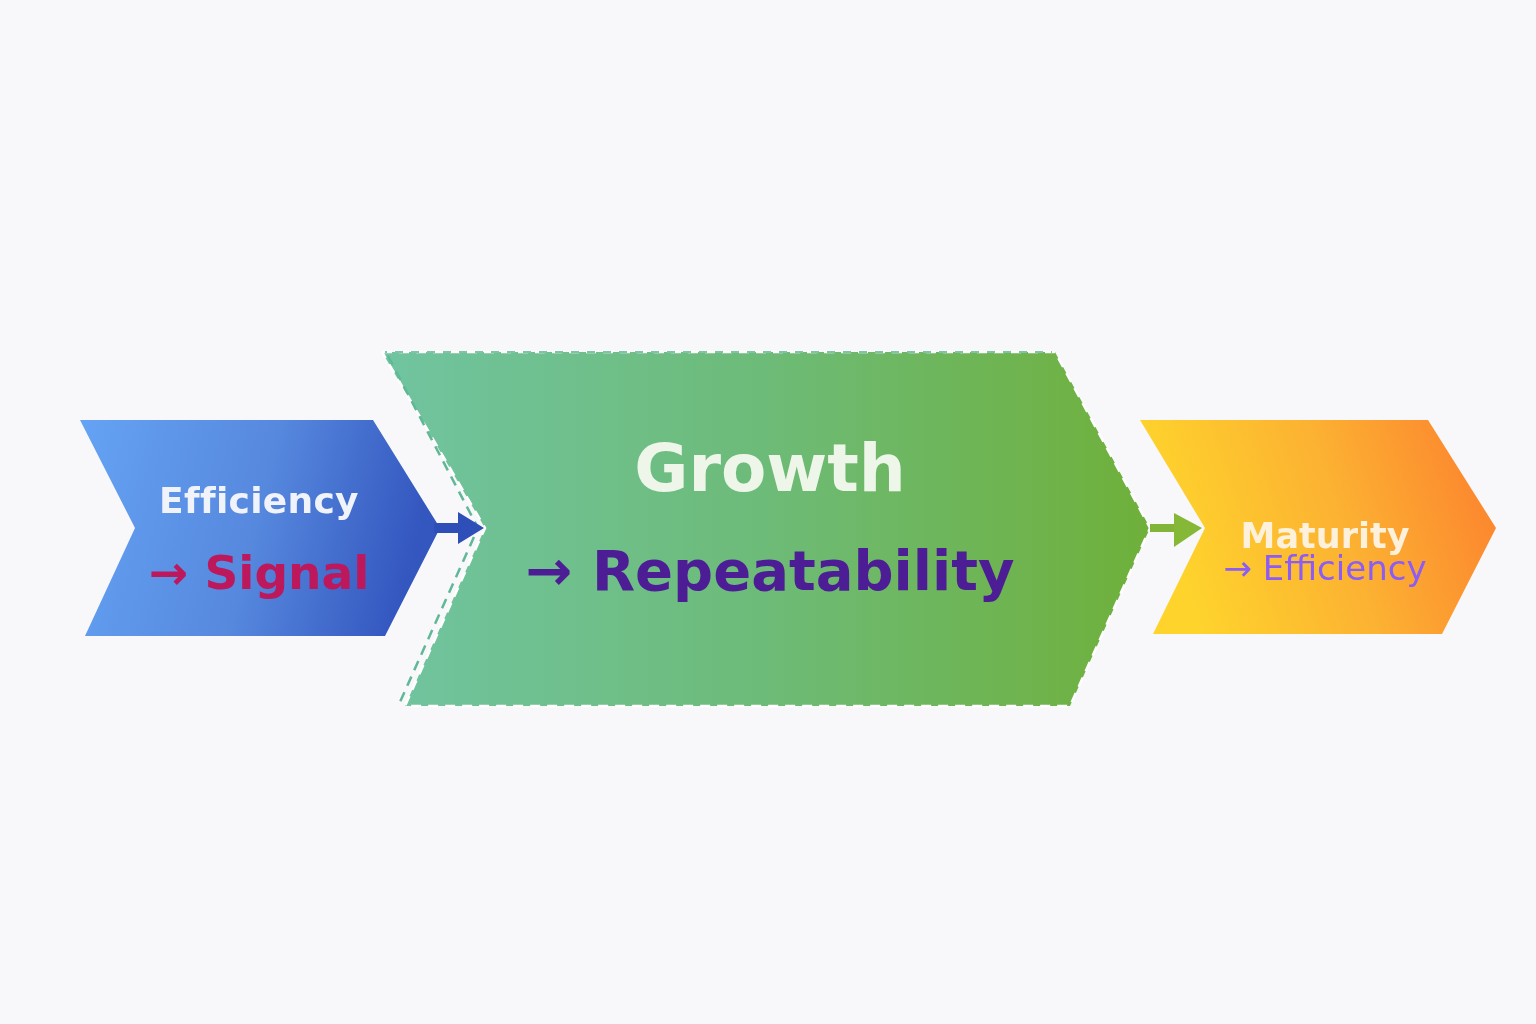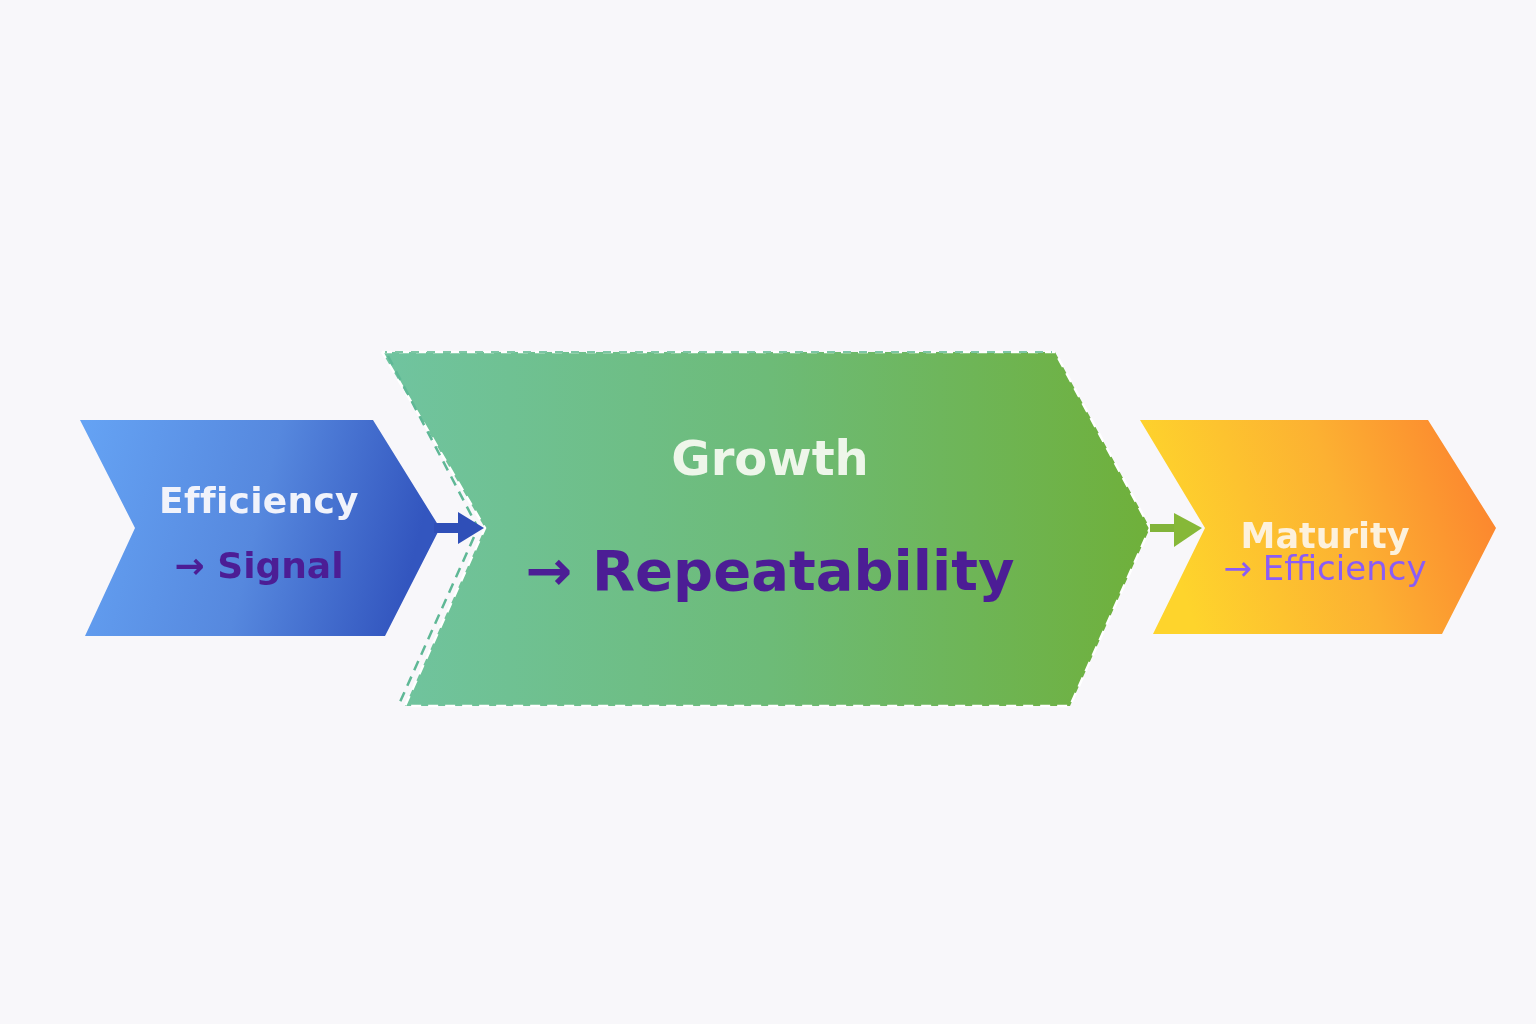--- a/index.html
+++ b/index.html
@@ -10,22 +10,22 @@
       position: relative;
     }
     #diagram { position: absolute; left: 0; top: 0; width: 1536px; height: 1024px; }
     .label {
       position: absolute;
       text-align: center;
       white-space: nowrap;
       font-family: "DejaVu Sans", sans-serif;
     }
     .blue-title { left: 120px; width: 278px; top: 480px; font-size: 36px; font-weight: bold; color: #f1f3fb; letter-spacing: 0.3px; }
-    .blue-sub { left: 120px; width: 278px; top: 545px; font-size: 36px; font-weight: bold; color: #4c1d95; }
-    .green-title { left: 560px; width: 420px; top: 430px; font-size: 48px; font-weight: bold; color: #eef6ea; text-align: center; }
+    .blue-sub { left: 120px; width: 278px; top: 545px; font-size: 47px; font-weight: bold; color: #be185d; }
+    .green-title { left: 560px; width: 420px; top: 430px; font-size: 66px; font-weight: bold; color: #eef6ea; text-align: center; }
     .green-sub { left: 500px; width: 540px; top: 538px; font-size: 56px; font-weight: bold; color: #4c1d95; }
     .orange-title { left: 1190px; width: 270px; top: 480px; font-size: 35px; font-weight: bold; color: #fdf1dc; margin-top: 36px; }
     .orange-sub { left: 1190px; width: 270px; top: 548px; font-size: 34px; font-weight: normal; color: #8b5cf6; }
   </style>
 </head>
 <body>
 
 <svg id="diagram" viewBox="0 0 1536 1024" xmlns="http://www.w3.org/2000/svg">
   <defs>
     <linearGradient id="gBlue" x1="0" y1="0" x2="1" y2="0.15">

